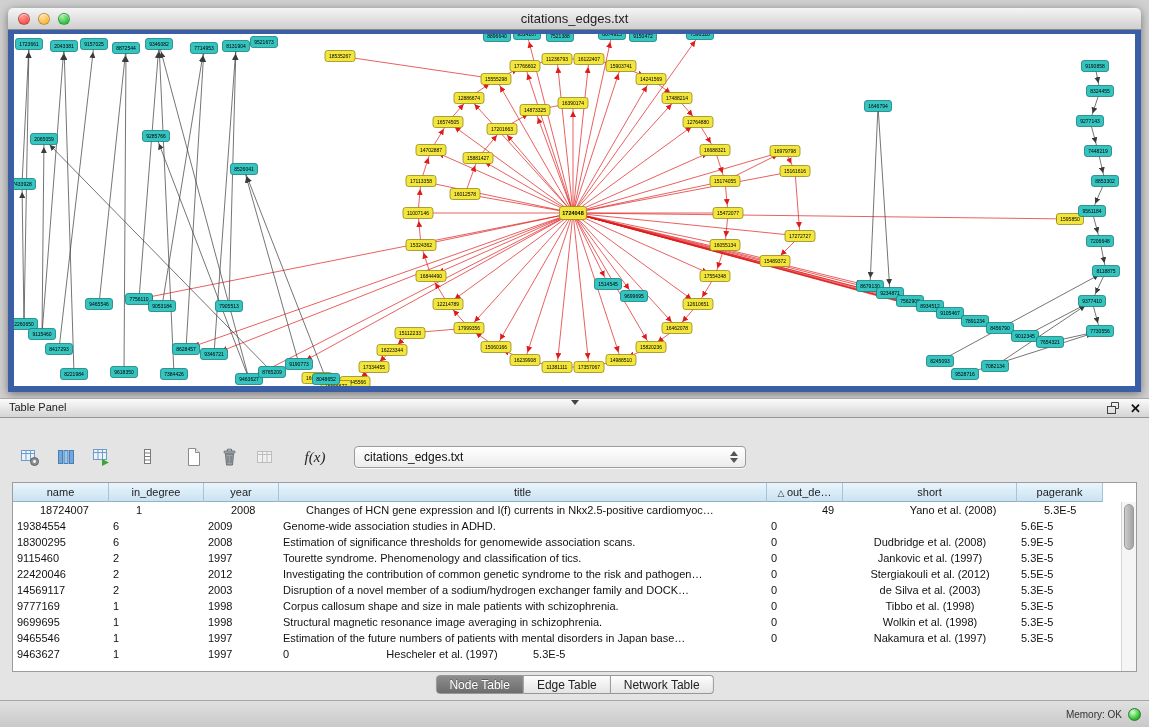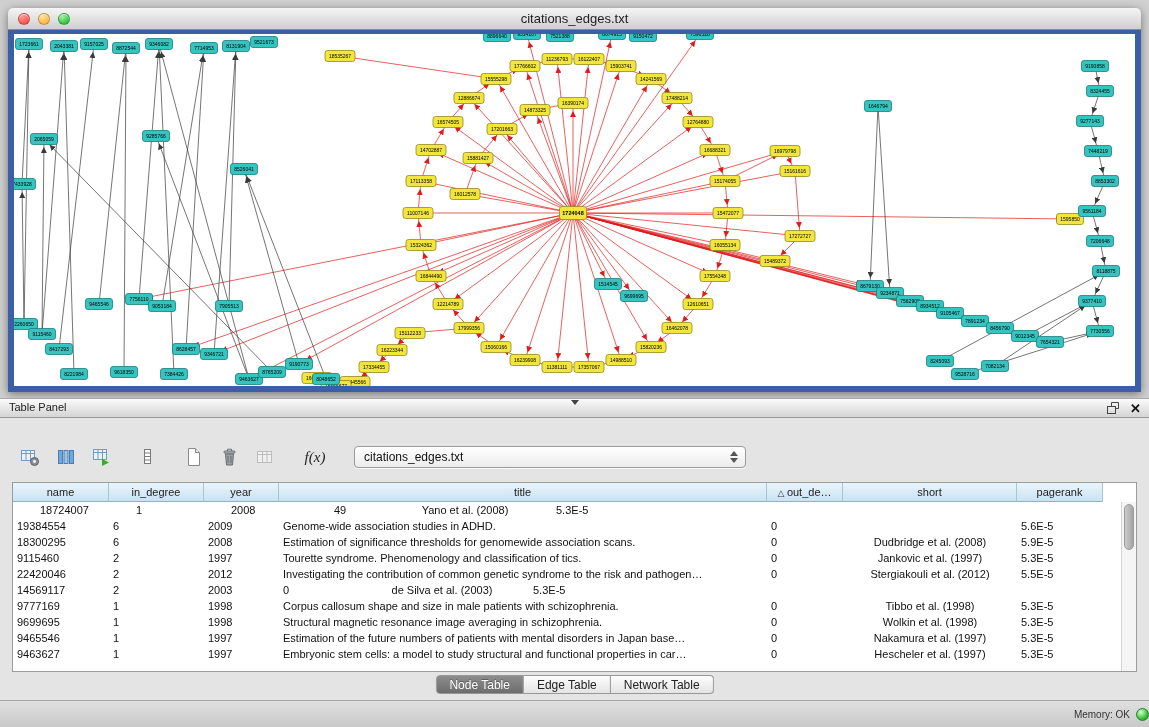--- a/index.html
+++ b/index.html
@@ -74,21 +74,21 @@
   .tab { font-size:12px; height:19px; line-height:18px; padding:0 13px; color:#222;
     background:linear-gradient(#fdfdfd,#e4e4e4); border:1px solid #979797; border-left:none; }
   .tab:first-child { border-left:1px solid #979797; border-radius:4px 0 0 4px; }
   .tab:last-child { border-radius:0 4px 4px 0; }
   .tab.active { background:linear-gradient(#8d8d8d,#6d6d6d); color:#fff;
     text-shadow:0 -1px 0 rgba(0,0,0,.3); }
 
   
   .statusbar { position:absolute; left:0; top:700px; width:1149px; height:27px;
     background:linear-gradient(#e0e0e0,#c9c9c9); border-top:1px solid #a5a5a5;
-    display:flex; align-items:center; justify-content:flex-end; padding-right:0; gap:6px; }
+    display:flex; align-items:center; justify-content:flex-end; padding-right:8px; gap:6px; }
   .mem { font-size:10px; color:#333; }
   .memball { width:13px; height:13px; border-radius:50%;
     background:radial-gradient(circle at 35% 30%, #d9ffd6, #39c437 60%, #1b871b);
     border:1px solid #2a7d2a; }
 </style>
 </head>
 <body>
 
 <div class="window">
   <div class="titlebar">
@@ -770,20 +770,21 @@
         <div class="th" style="width: 488px;"><span>title</span></div>
         <div class="th" style="width: 76px;"><span class="sort">△ </span><span>out_de…</span></div>
         <div class="th" style="width: 174px;"><span>short</span></div>
         <div class="th" style="width: 86px;"><span>pagerank</span></div>
       </div>
     <div class="tbody">
         <div class="tr">
           <div class="td" style="width: 96px; text-align: left; margin-left: 23px;">18724007</div>
           <div class="td" style="width: 95px; text-align: left;">1</div>
           <div class="td" style="width: 75px; text-align: left;">2008</div>
+          <div class="td" style="width: 488px; text-align: left;">Changes of HCN gene expression and I(f) currents in Nkx2.5-positive cardiomyoc…</div>
           <div class="td" style="width: 76px; text-align: center;">49</div>
           <div class="td" style="width: 174px; text-align: center;">Yano et al. (2008)</div>
           <div class="td" style="width: 86px; text-align: left;">5.3E-5</div>
         </div>
         <div class="tr">
           <div class="td" style="width: 96px; text-align: left;">19384554</div>
           <div class="td" style="width: 95px; text-align: left;">6</div>
           <div class="td" style="width: 75px; text-align: left;">2009</div>
           <div class="td" style="width: 488px; text-align: left;">Genome-wide association studies in ADHD.</div>
           <div class="td" style="width: 76px; text-align: left;">0</div>
@@ -814,20 +815,21 @@
           <div class="td" style="width: 75px; text-align: left;">2012</div>
           <div class="td" style="width: 488px; text-align: left;">Investigating the contribution of common genetic syndrome to the risk and pathogen…</div>
           <div class="td" style="width: 76px; text-align: left;">0</div>
           <div class="td" style="width: 174px; text-align: center;">Stergiakouli et al. (2012)</div>
           <div class="td" style="width: 86px; text-align: left;">5.5E-5</div>
         </div>
         <div class="tr">
           <div class="td" style="width: 96px; text-align: left;">14569117</div>
           <div class="td" style="width: 95px; text-align: left;">2</div>
           <div class="td" style="width: 75px; text-align: left;">2003</div>
+          <div class="td" style="width: 488px; text-align: left;">Disruption of a novel member of a sodium/hydrogen exchanger family and DOCK…</div>
           <div class="td" style="width: 76px; text-align: left;">0</div>
           <div class="td" style="width: 174px; text-align: center;">de Silva et al. (2003)</div>
           <div class="td" style="width: 86px; text-align: left;">5.3E-5</div>
         </div>
         <div class="tr">
           <div class="td" style="width: 96px; text-align: left;">9777169</div>
           <div class="td" style="width: 95px; text-align: left;">1</div>
           <div class="td" style="width: 75px; text-align: left;">1998</div>
           <div class="td" style="width: 488px; text-align: left;">Corpus callosum shape and size in male patients with schizophrenia.</div>
           <div class="td" style="width: 76px; text-align: left;">0</div>
@@ -849,21 +851,20 @@
           <div class="td" style="width: 75px; text-align: left;">1997</div>
           <div class="td" style="width: 488px; text-align: left;">Estimation of the future numbers of patients with mental disorders in Japan base…</div>
           <div class="td" style="width: 76px; text-align: left;">0</div>
           <div class="td" style="width: 174px; text-align: center;">Nakamura et al. (1997)</div>
           <div class="td" style="width: 86px; text-align: left;">5.3E-5</div>
         </div>
         <div class="tr">
           <div class="td" style="width: 96px; text-align: left;">9463627</div>
           <div class="td" style="width: 95px; text-align: left;">1</div>
           <div class="td" style="width: 75px; text-align: left;">1997</div>
-          <div class="td" style="width: 488px; text-align: left;">Embryonic stem cells: a model to study structural and functional properties in car…</div>
           <div class="td" style="width: 76px; text-align: left;">0</div>
           <div class="td" style="width: 174px; text-align: center;">Hescheler et al. (1997)</div>
           <div class="td" style="width: 86px; text-align: left;">5.3E-5</div>
         </div>
       </div>
     <div class="vscroll">
       <div class="vthumb"></div>
     </div>
   </div>
 

